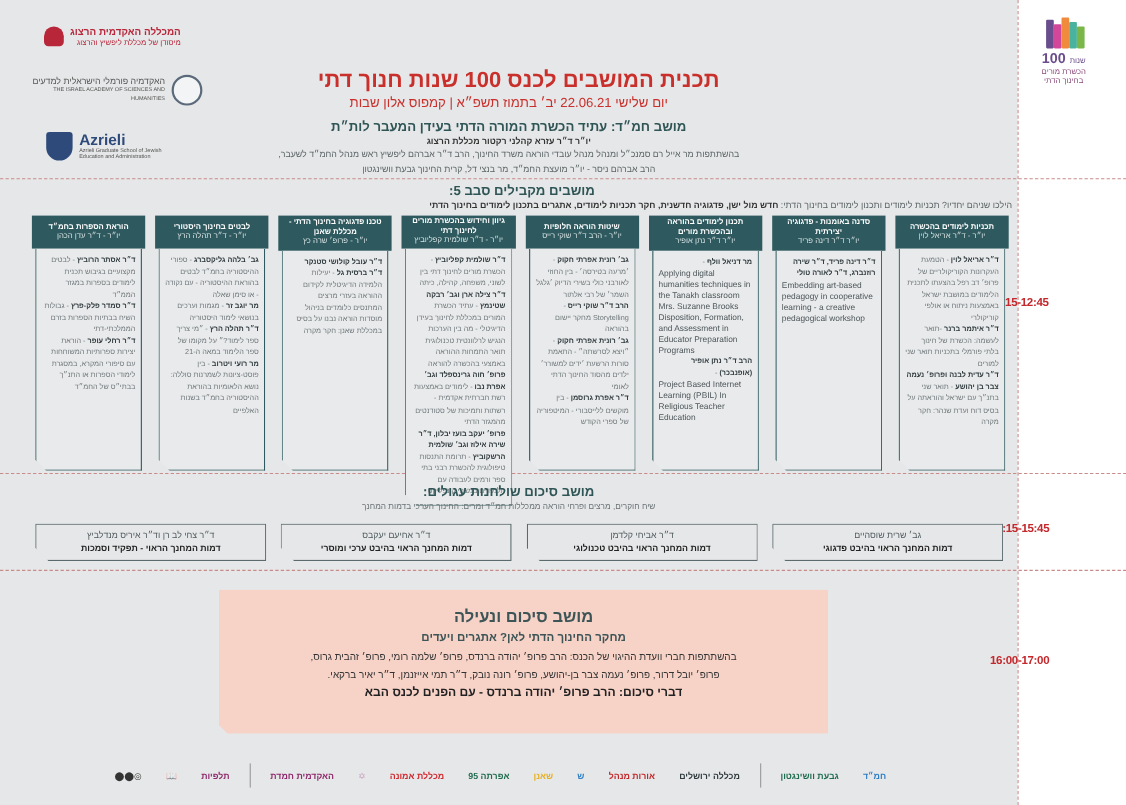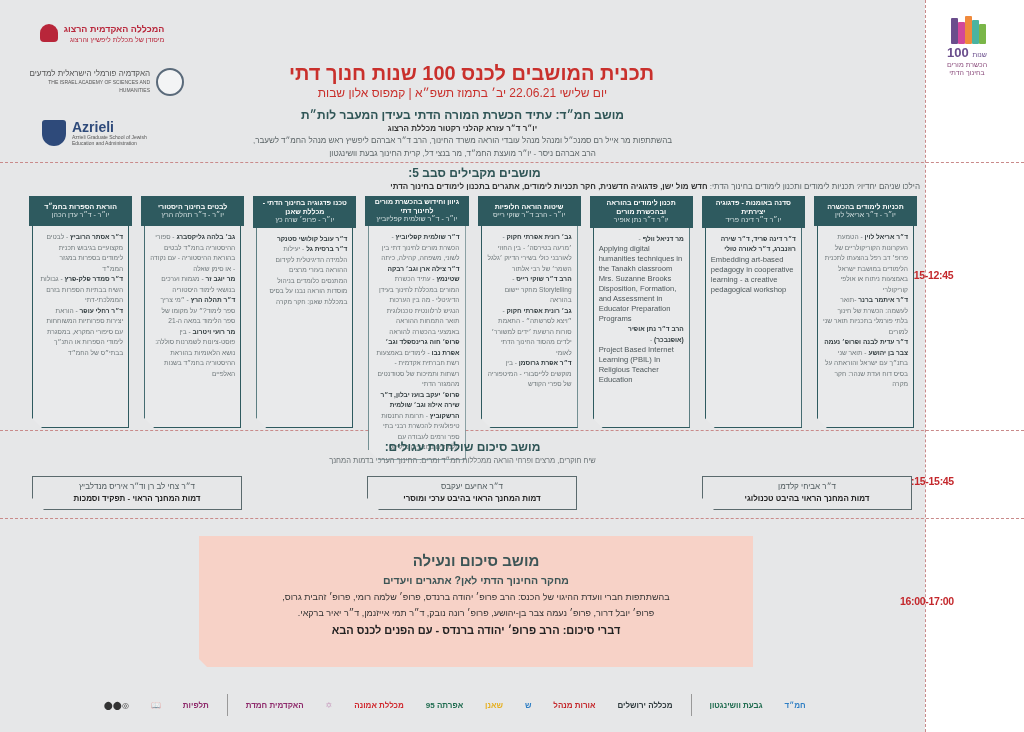--- a/index.html
+++ b/index.html
@@ -213,20 +213,24 @@
         <div><span class="nm">ד״ר סמדר פלק-פרץ</span><span> - גבולות השיח בבתיות הספרות בזרם הממלכתי-דתי</span></div>
         <div><span class="nm">ד״ר רחלי עופר</span><span> - הוראת יצירות ספרותיות המשוחחות עם סיפורי המקרא, במסגרת לימודי הספרות או התנ״ך בבתי״ס של החמ״ד</span></div>
       </div>
     </div>
   </div>
 
 <div class="round-head">מושב סיכום שולחנות עגולים:</div>
 <div class="round-desc">שיח חוקרים, מרצים ופרחי הוראה ממכללות חמ״ד ומרים: החינוך הערכי בדמות המחנך</div>
 <div class="tables">
   <div class="table-box">
+    <div class="who">גב׳ שרית שוסהיים</div>
+    <div class="topic">דמות המחנך הראוי בהיבט פדגוגי</div>
+  </div>
+  <div class="table-box">
     <div class="who">ד״ר אביחי קלדמן</div>
     <div class="topic">דמות המחנך הראוי בהיבט טכנולוגי</div>
   </div>
   <div class="table-box">
     <div class="who">ד״ר אחיעם יעקבס</div>
     <div class="topic">דמות המחנך הראוי בהיבט ערכי ומוסרי</div>
   </div>
   <div class="table-box">
     <div class="who">ד״ר צחי לב רן וד״ר איריס מנדלביץ</div>
     <div class="topic">דמות המחנך הראוי - תפקיד וסמכות</div>

